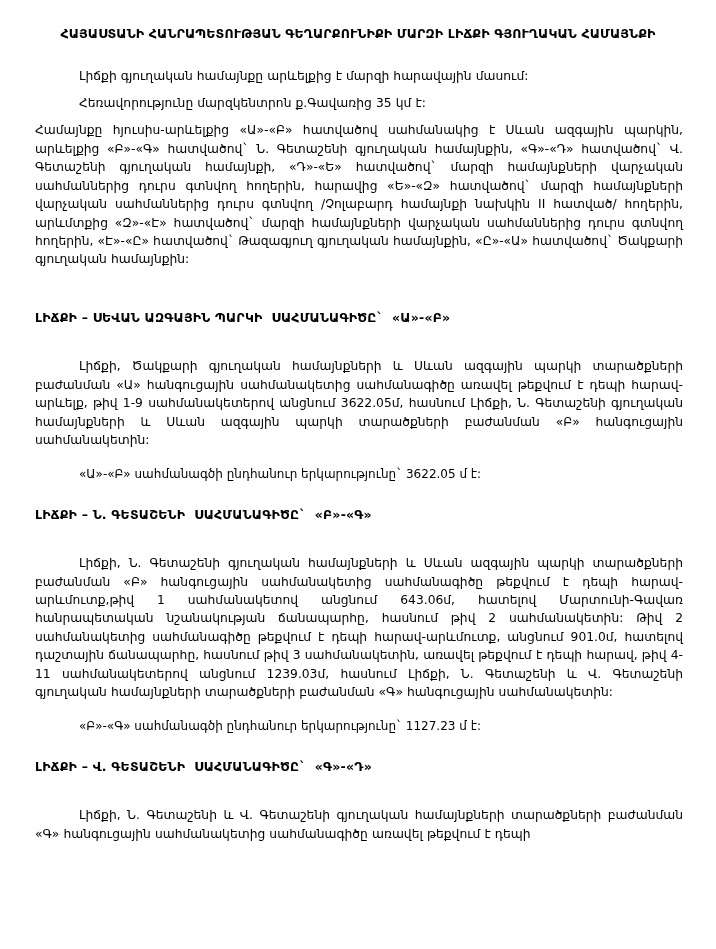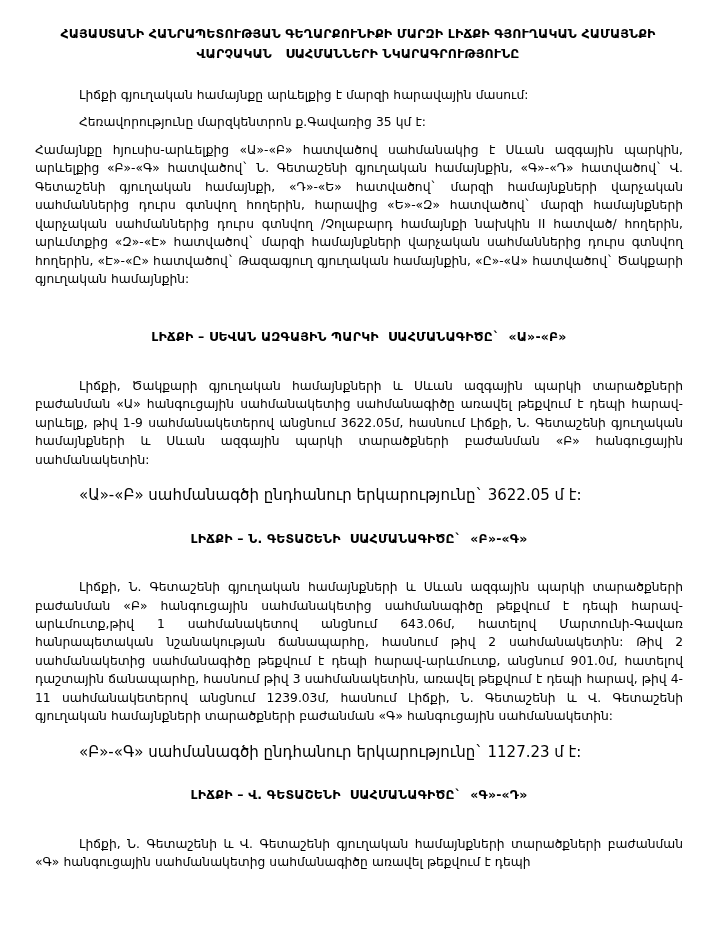--- a/index.html
+++ b/index.html
@@ -56,44 +56,42 @@
     text-align: left;
     text-indent: 44px;
   }
   .gap-sm { height: 9px; }
   .gap-md { height: 15px; }
   .gap-lg { height: 23px; }
   .gap-xl { height: 31px; }
   .gap-xxl { height: 40px; }
   h2.section-head {
     margin: 0;
-    text-align: center;
     font-size: 12.5px;
     font-weight: bold;
     letter-spacing: 0.2px;
     line-height: 1.4;
     white-space: pre;
     text-transform: uppercase;
   }
   p.length-line {
     margin: 0;
     text-align: left;
     text-indent: 44px;
-    font-size: 15px;
+    font-size: 12px;
     line-height: 1.5;
   }
 </style>
 </head>
 <body>
 
 <div class="page">
 
   <h1 class="doc-title">
     <span class="title-line">ՀԱՅԱՍՏԱՆԻ ՀԱՆՐԱՊԵՏՈՒԹՅԱՆ ԳԵՂԱՐՔՈՒՆԻՔԻ ՄԱՐԶԻ ԼԻՃՔԻ ԳՅՈՒՂԱԿԱՆ ՀԱՄԱՅՆՔԻ</span>
-    <span class="title-line">ՎԱՐՉԱԿԱՆ   ՍԱՀՄԱՆՆԵՐԻ ՆԿԱՐԱԳՐՈՒԹՅՈՒՆԸ</span>
   </h1>
 
   <div class="body-wrap">
 
     <div class="gap-lg"></div>
 
     <p class="para lead">Լիճքի գյուղական համայնքը  արևելքից է մարզի հարավային մասում:</p>
 
     <div class="gap-sm"></div>
 

